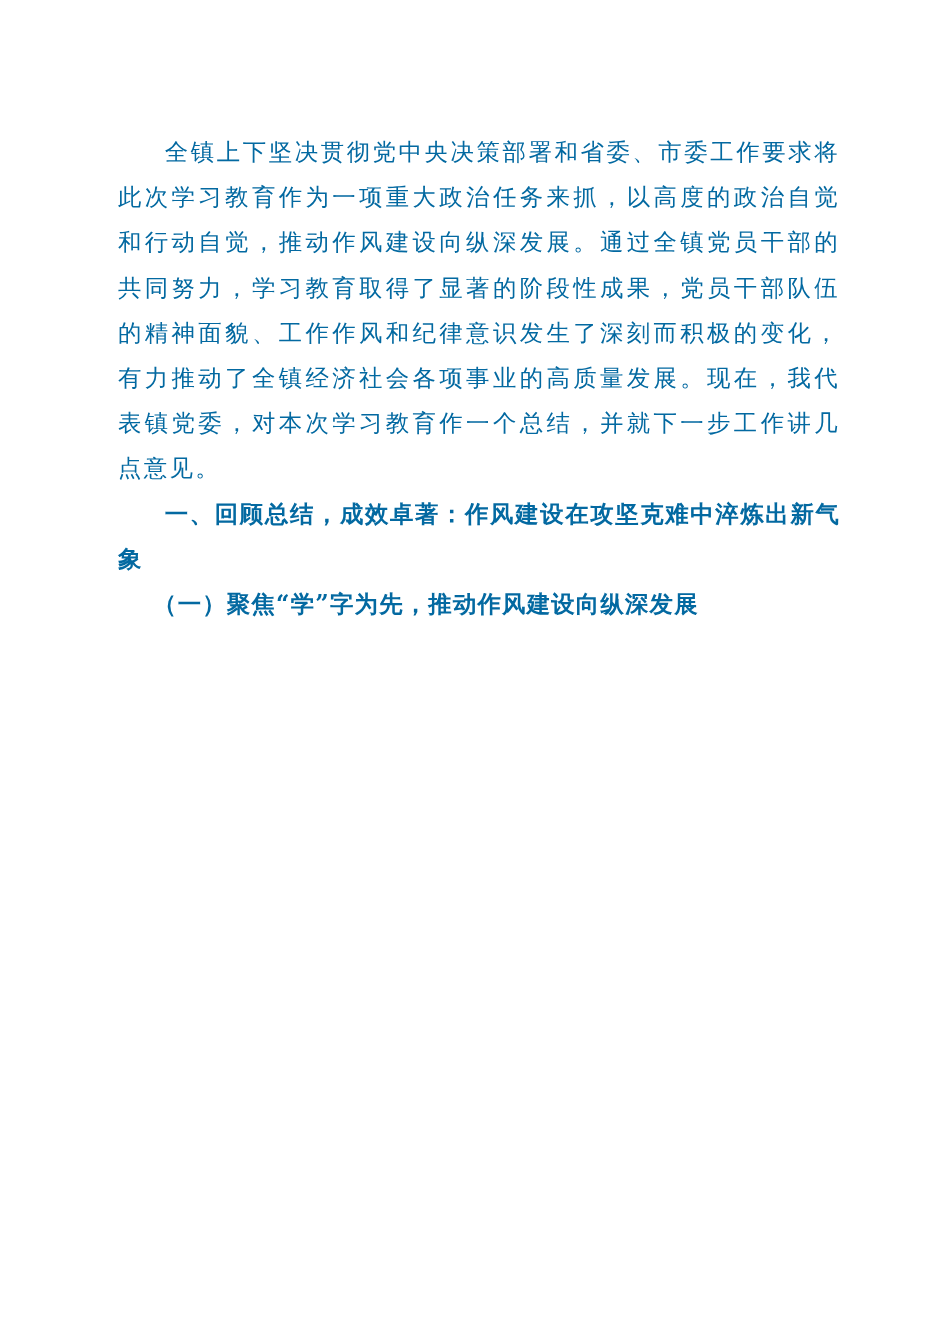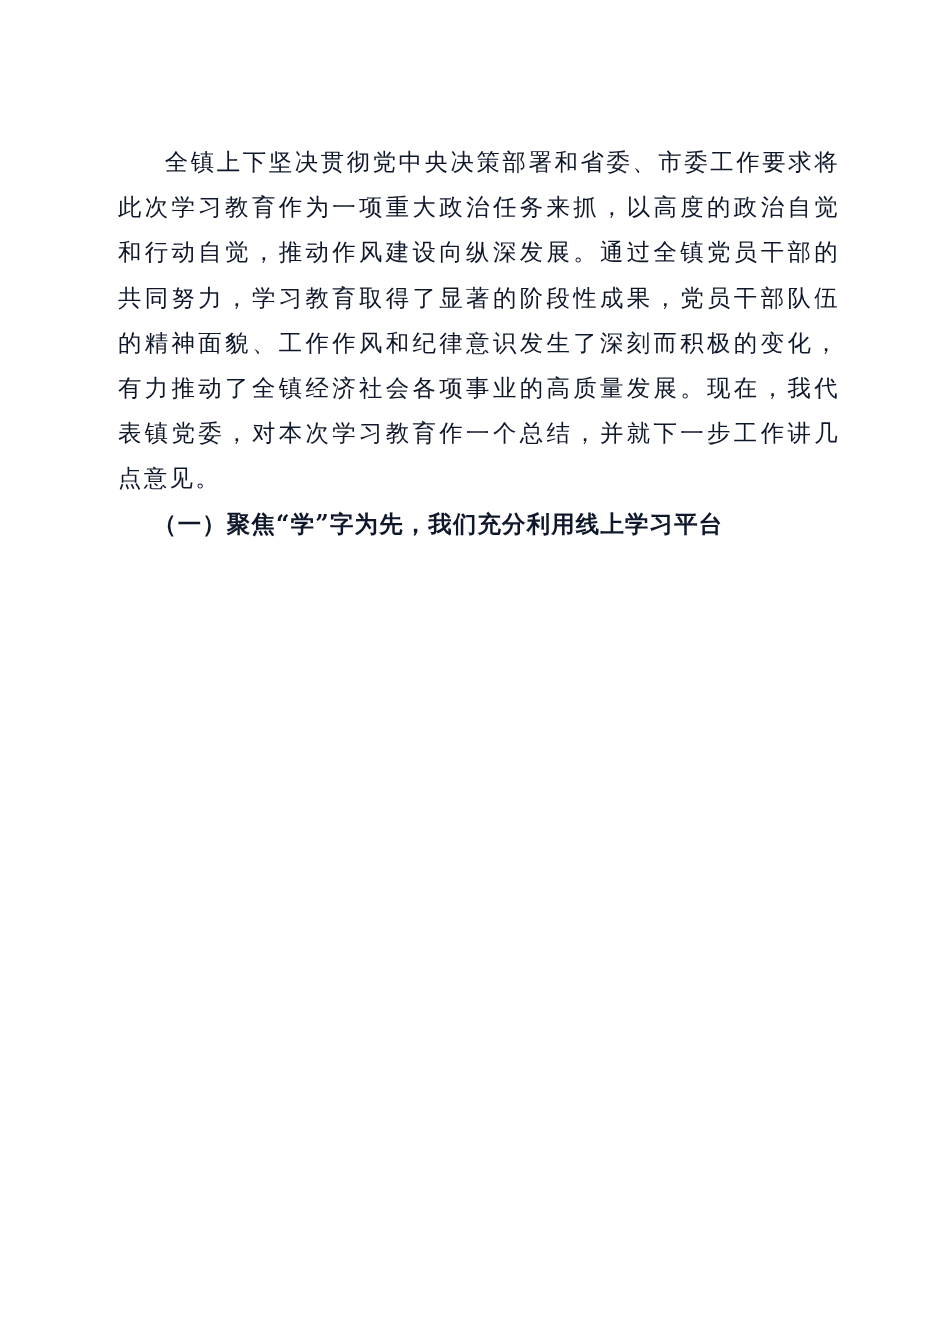--- a/index.html
+++ b/index.html
@@ -17,23 +17,23 @@
       position: absolute;
       left: 0;
       top: 0;
       width: 950px;
       height: 1344px;
       background: #ffffff;
     }
     .content {
       position: absolute;
       left: 118px;
-      top: 140px;
+      top: 130px;
       width: 722px;
-      color: #0f172a;
+      color: #0369a1;
       font-family: "DejaVu Serif", "Liberation Serif", serif;
       font-size: 23.4px;
       line-height: 45.2px;
       letter-spacing: 2.4px;
     }
     .para {
       margin: 0;
       text-indent: 2em;
       text-align: justify;
       text-align-last: left;
@@ -57,15 +57,16 @@
       font-weight: bold;
       letter-spacing: 1.2px;
     }
   </style>
 </head>
 <body>
 
 <div class="page">
   <div class="content">
     <p class="para">全镇上下坚决贯彻党中央决策部署和省委、市委工作要求将此次学习教育作为一项重大政治任务来抓，以高度的政治自觉和行动自觉，推动作风建设向纵深发展。通过全镇党员干部的共同努力，学习教育取得了显著的阶段性成果，党员干部队伍的精神面貌、工作作风和纪律意识发生了深刻而积极的变化，有力推动了全镇经济社会各项事业的高质量发展。现在，我代表镇党委，对本次学习教育作一个总结，并就下一步工作讲几点意见。</p>
-    <p class="heading2">（一）聚焦“学”字为先，我们充分利用线上学习平台</p>
+    <p class="heading1">一、回顾总结，成效卓著：作风建设在攻坚克难中淬炼出新气象</p>
+    <p class="heading2">（一）聚焦“学”字为先，推动作风建设向纵深发展</p>
   </div>
 </div>
 
 </body></html>

